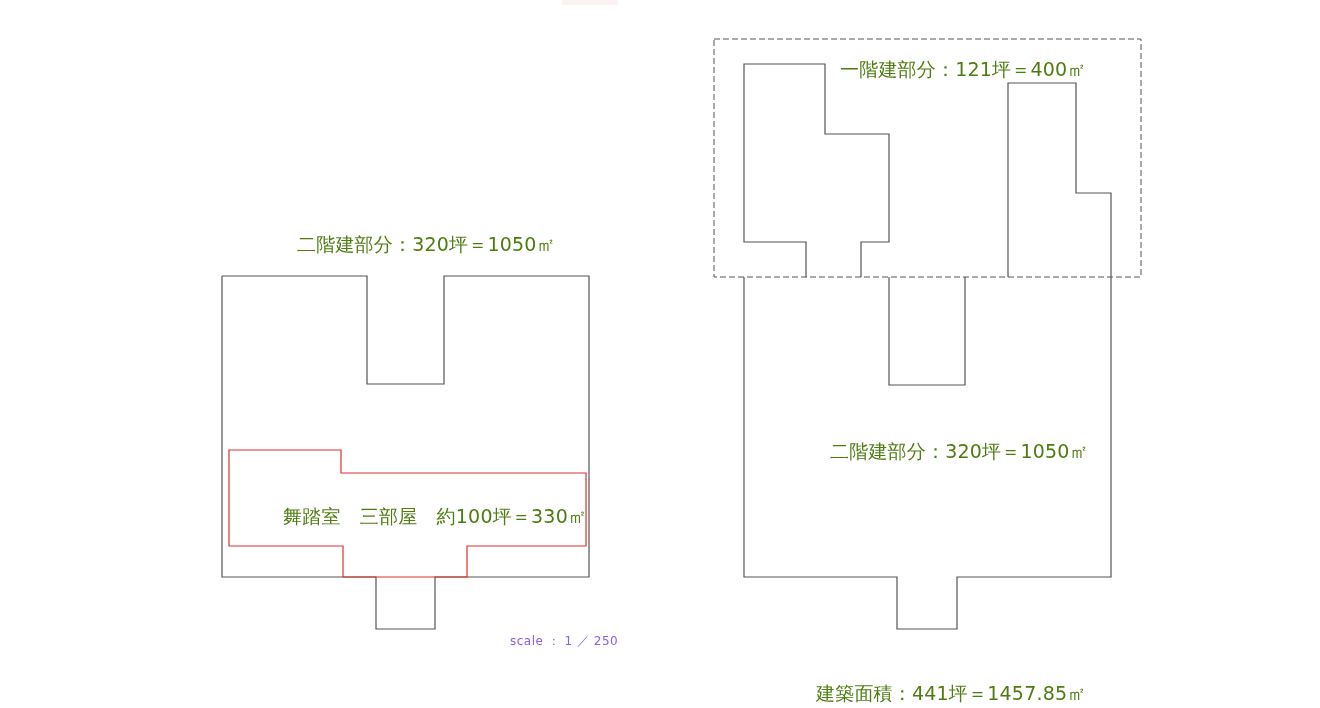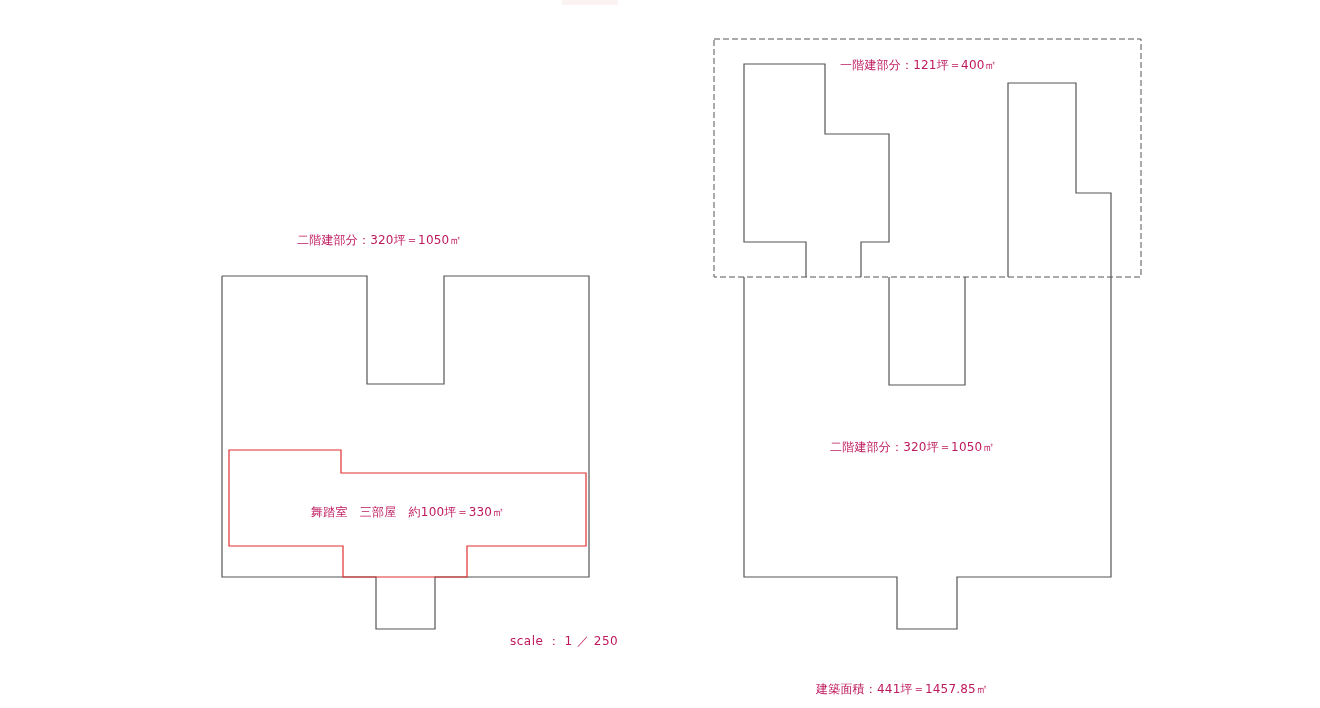--- a/index.html
+++ b/index.html
@@ -1,21 +1,21 @@
 <!DOCTYPE html>
 <html><head>
   <meta charset="utf-8">
   <style>
     html, body { margin: 0; padding: 0; background: #ffffff; }
     body { width: 1320px; height: 708px; position: relative; overflow: hidden;
            font-family: "DejaVu Sans", "Liberation Sans", sans-serif; color: #222; }
     .topmark { position: absolute; left: 562px; top: 0; width: 56px; height: 5px; background: #fbf2f2; }
     svg.plan { position: absolute; left: 0; top: 0; }
-    .label { position: absolute; font-size: 12px; white-space: nowrap; color: #be185d; letter-spacing: 0.2px; }
-    .scale { position: absolute; font-size: 12px; white-space: nowrap; color: #be185d; letter-spacing: 0.5px; }
+    .label { position: absolute; font-size: 19px; white-space: nowrap; color: #4d7c0f; letter-spacing: 0.2px; }
+    .scale { position: absolute; font-size: 12px; white-space: nowrap; color: #8b5cf6; letter-spacing: 0.5px; }
   </style>
 </head>
 <body>
 
 <div class="topmark"></div>
 
 <svg class="plan" width="1320" height="708" viewBox="0 0 1320 708">
 
   <g fill="none" stroke="#555" stroke-width="1.2">
     <polyline points="222,276 367,276 367,384 444,384 444,276 589,276 589,577 435,577 435,629 376,629 376,577 222,577 222,276"></polyline>
@@ -37,18 +37,18 @@
     <polyline points="1008,277 1008,83 1076,83 1076,193 1111,193 1111,277"></polyline>
   </g>
 
   <g fill="none" stroke="#555" stroke-width="1.2">
     <polyline points="744,277 744,577 897,577 897,629 957,629 957,577 1111,577 1111,277"></polyline>
     <polyline points="889,277 889,385 965,385 965,277"></polyline>
   </g>
 </svg>
 
 <div class="label" style="left:297px; top:232px;">二階建部分：320坪＝1050㎡</div>
-<div class="label" style="left:283px; top:504px;margin-left:28px;">舞踏室　三部屋　約100坪＝330㎡</div>
+<div class="label" style="left:283px; top:504px;">舞踏室　三部屋　約100坪＝330㎡</div>
 <div class="scale" style="left:510px; top:633px;">scale ： 1 ／ 250</div>
 
 <div class="label" style="left:840px; top:57px;">一階建部分：121坪＝400㎡</div>
 <div class="label" style="left:830px; top:439px;">二階建部分：320坪＝1050㎡</div>
 <div class="label" style="left:816px; top:681px;">建築面積：441坪＝1457.85㎡</div>
 
 </body></html>

